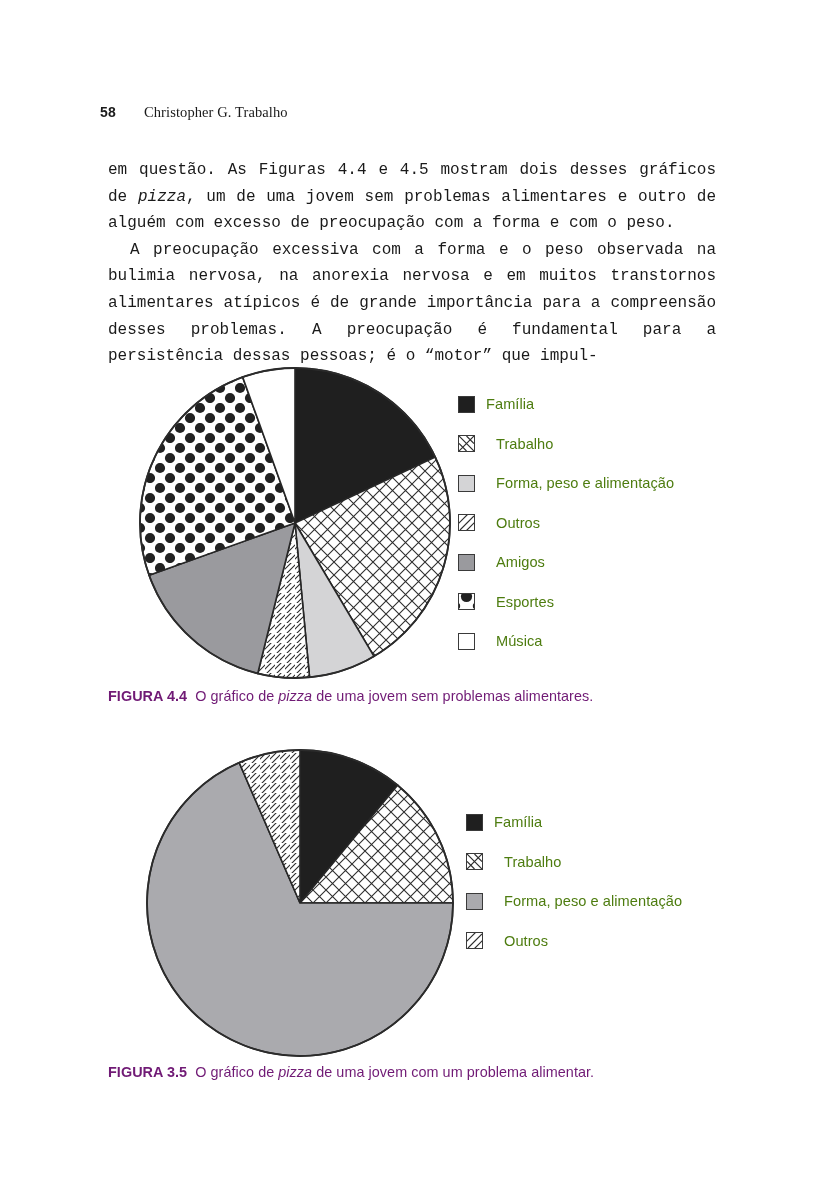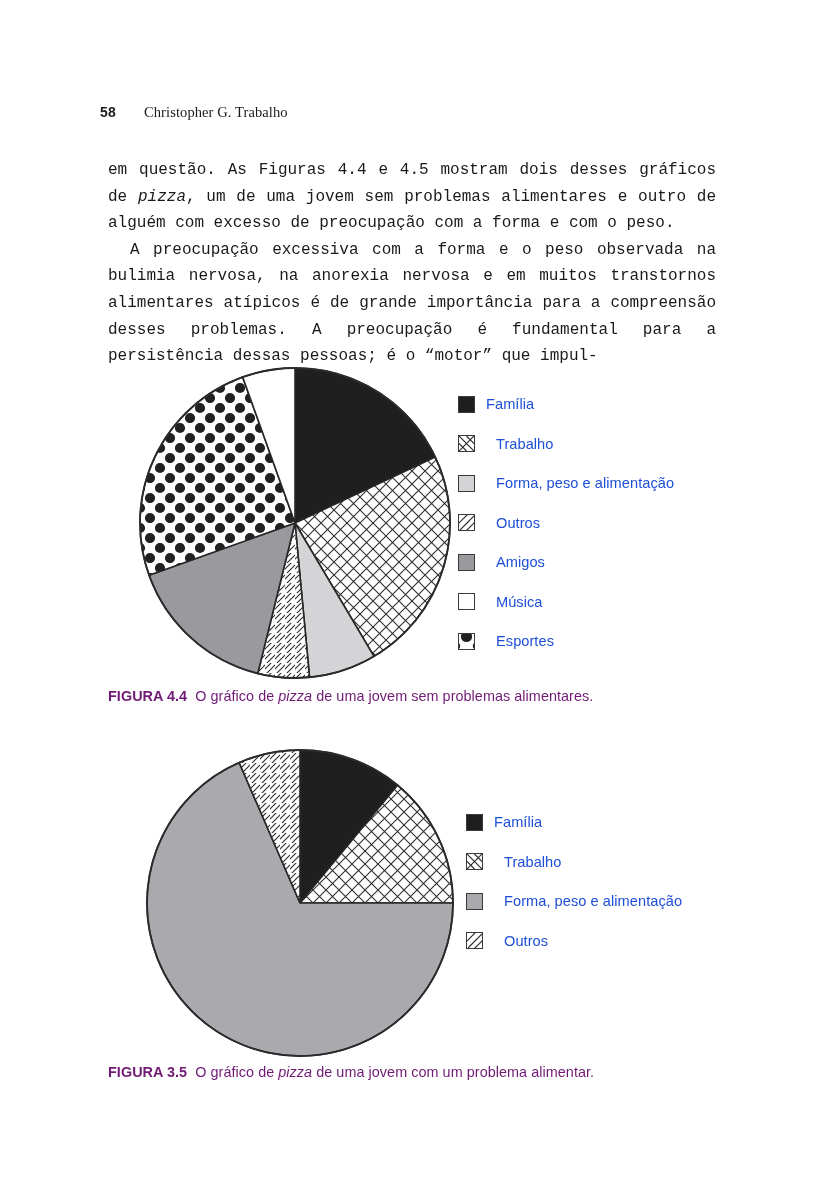--- a/index.html
+++ b/index.html
@@ -31,21 +31,21 @@
 
   .pie-wrap{position:absolute;}
   .pie-wrap svg{display:block;}
 
   .legend{position:absolute;}
   .legend-row{display:flex;align-items:center;height:20px;}
   .legend-row + .legend-row{margin-top:19.5px;gap:10px;}
   .swatch{width:17px;height:17px;flex:0 0 17px;box-sizing:border-box;
       border:1.4px solid #3a3a3a;background:#ffffff;overflow:hidden;}
   .legend-label{margin-left:11px;font-family:"Liberation Sans",sans-serif;
-      font-size:14.6px;color:#1d4ed8;white-space:nowrap;letter-spacing:0.05px;}
+      font-size:14.6px;color:#4d7c0f;white-space:nowrap;letter-spacing:0.05px;}
 
   
   .caption{position:absolute;left:108px;width:620px;
       font-family:"Liberation Sans",sans-serif;font-size:14.4px;
       color:#701a75;letter-spacing:0.05px;}
   .caption b{font-weight:bold;}
   .caption i{font-style:italic;}
   .cap1{top:688px;}
   .cap2{top:1064px;}
 </style>
@@ -134,34 +134,34 @@
         </span>
         <span class="legend-label">Outros</span>
       </div>
 
       <div class="legend-row">
         <span class="swatch" style="background:#9a9a9e;"></span>
         <span class="legend-label">Amigos</span>
       </div>
 
       <div class="legend-row">
-        <span class="swatch" style="background:#ffffff;"></span>
-        <span class="legend-label">Música</span>
-      </div>
-
-      <div class="legend-row">
         <span class="swatch">
           <svg width="15" height="15" viewBox="0 0 15 15">
               <rect width="15" height="15" fill="#fff"></rect>
               <circle cx="7.5" cy="2.5" r="5.6" fill="#212121"></circle>
               <circle cx="-2" cy="12" r="3.2" fill="#212121"></circle>
               <circle cx="17" cy="12" r="3.2" fill="#212121"></circle>
             </svg>
         </span>
         <span class="legend-label">Esportes</span>
+      </div>
+
+      <div class="legend-row">
+        <span class="swatch" style="background:#ffffff;"></span>
+        <span class="legend-label">Música</span>
       </div>
 
     </div>
   </div>
 
   <div class="caption cap1">
     <b>FIGURA 4.4</b>&nbsp;
     <span>O gráfico de </span><i>pizza</i><span> de uma jovem sem problemas alimentares.</span>
   </div>
 

